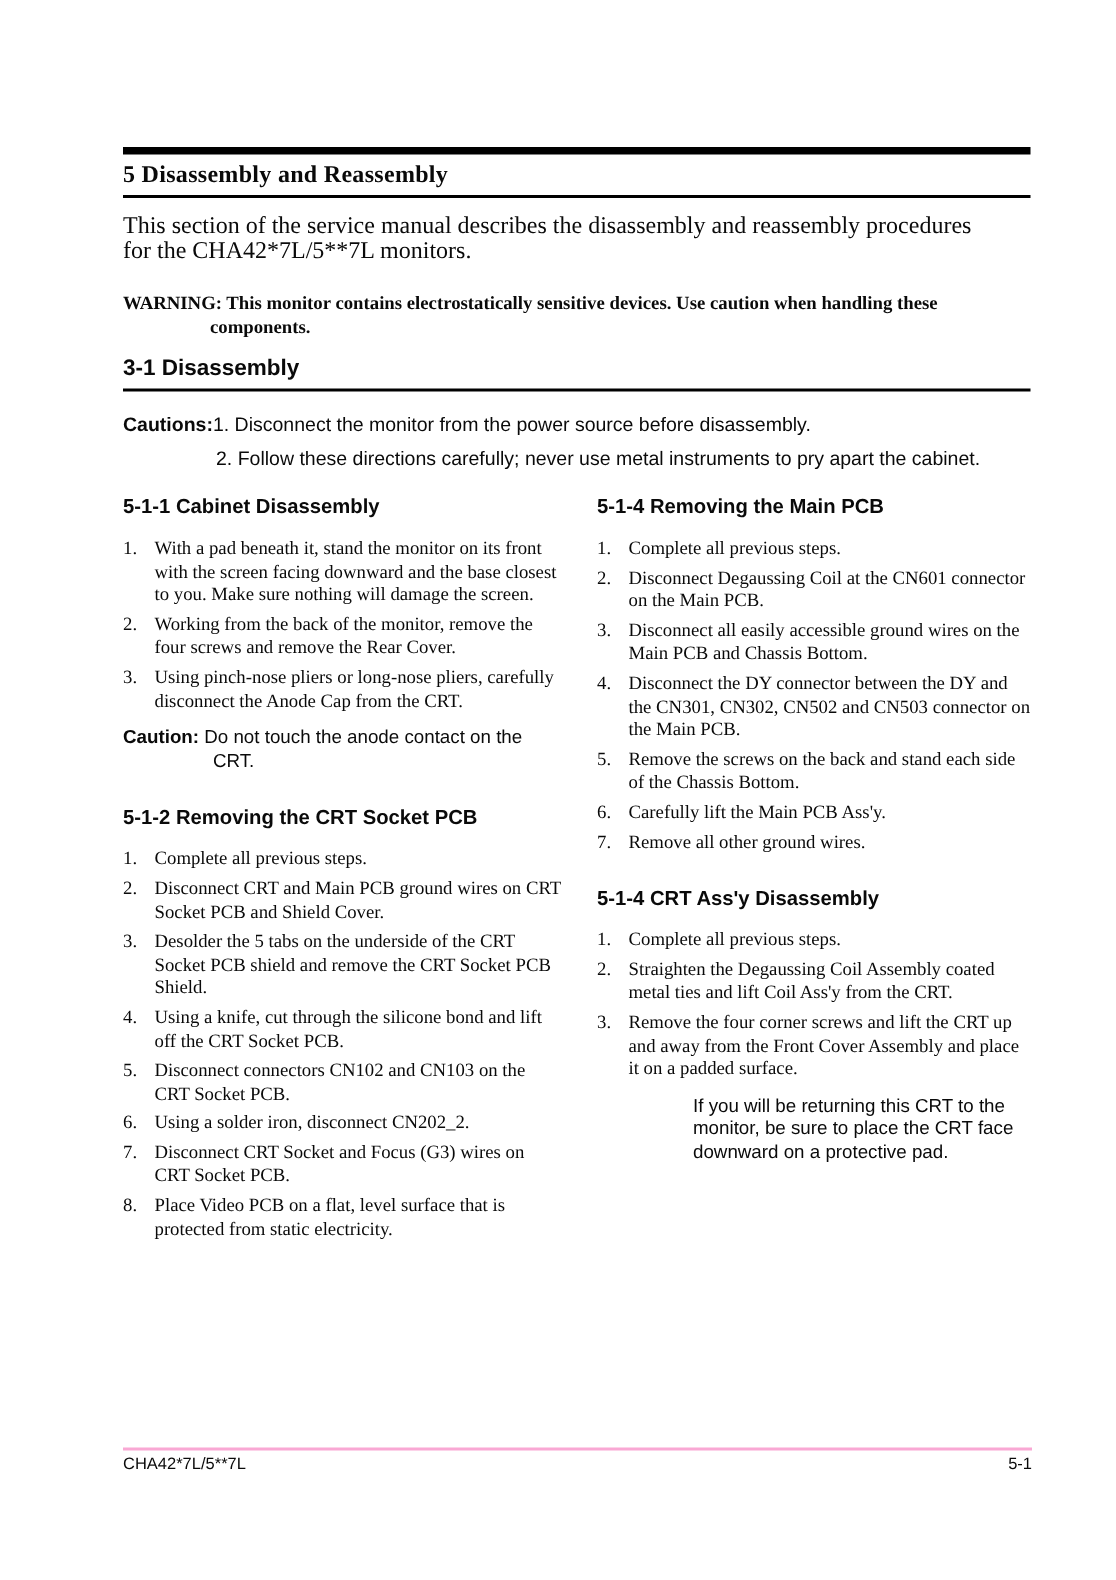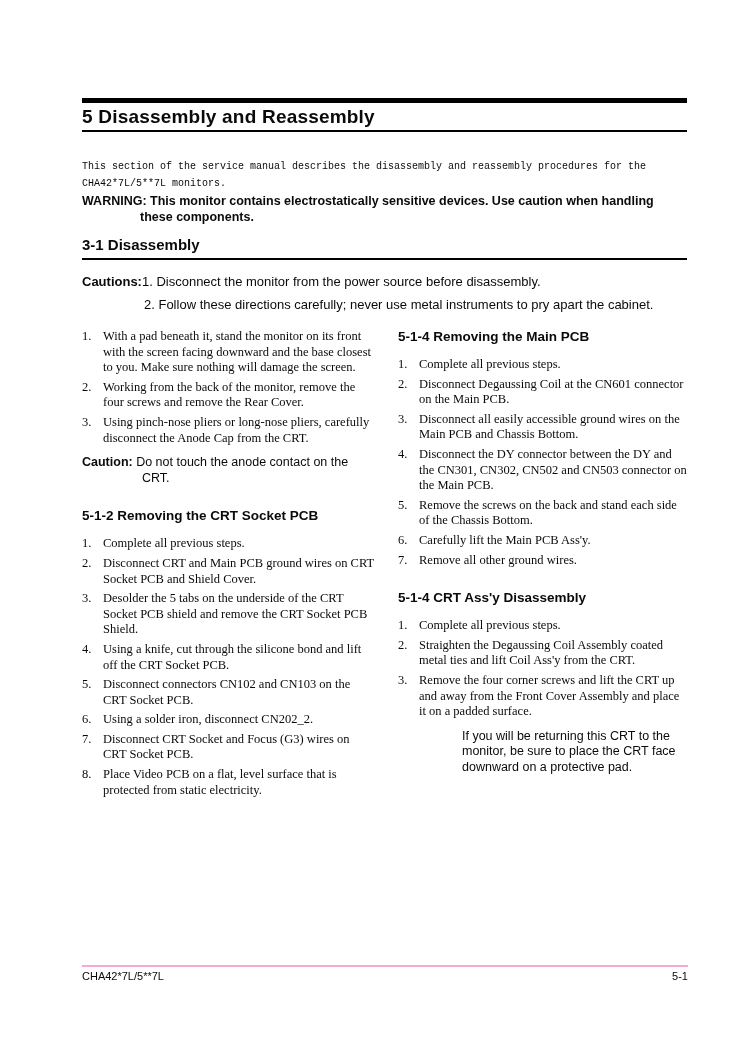--- a/index.html
+++ b/index.html
@@ -17,38 +17,37 @@
     left:82px; top:98px;
     width:605px;
   }
   
   .chapter-header {
     border-top:5px solid #000;
     border-bottom:2px solid #000;
     padding:3px 0 3px 0;
   }
   .chapter-title {
-    font-family:Liberation Sans, sans-serif;
-    font-weight:bold;
-    font-size:19px;
+    font-family:Liberation Serif, serif;
+    font-weight:bold;
+    font-size:16px;
     line-height:21px;
     letter-spacing:0.2px;
   }
   
   .intro {
-    margin-top:27px;
-    font-size:10px;
+    margin-top:11px;
+    font-size:16px;
     line-height:16.5px;
     width:575px;
-    font-family:Liberation Mono, monospace;
   }
   
   .warning {
-    margin-top:1px;
-    font-family:Liberation Sans, sans-serif;
+    margin-top:18px;
+    font-family:Liberation Serif, serif;
     font-weight:bold;
     font-size:12.5px;
     line-height:16px;
     padding-left:58px;
     text-indent:-58px;
     width:600px;
   }
   
   .section-title {
     margin-top:11px;
@@ -137,20 +136,21 @@
     <div class="cautions">
       <div class="cautions-row1"><span class="cautions-label">Cautions:</span><span>1. Disconnect the monitor from the power source before disassembly.</span></div>
       <div class="cautions-row2">2. Follow these directions carefully; never use metal instruments to pry apart the cabinet.</div>
     </div>
 
     <div class="columns">
 
       <div class="col left">
 
         <div class="subsection">
+          <div class="sub-title">5-1-1 Cabinet Disassembly</div>
           <div class="steps">
   <div class="step">
     <span class="n">1.</span>
     <span class="t">With a pad beneath it, stand the monitor on its front with the screen facing downward and the base closest to you. Make sure nothing will damage the screen.</span>
   </div>
 
   <div class="step">
     <span class="n">2.</span>
     <span class="t">Working from the back of the monitor, remove the four screws and remove the Rear Cover.</span>
   </div>

